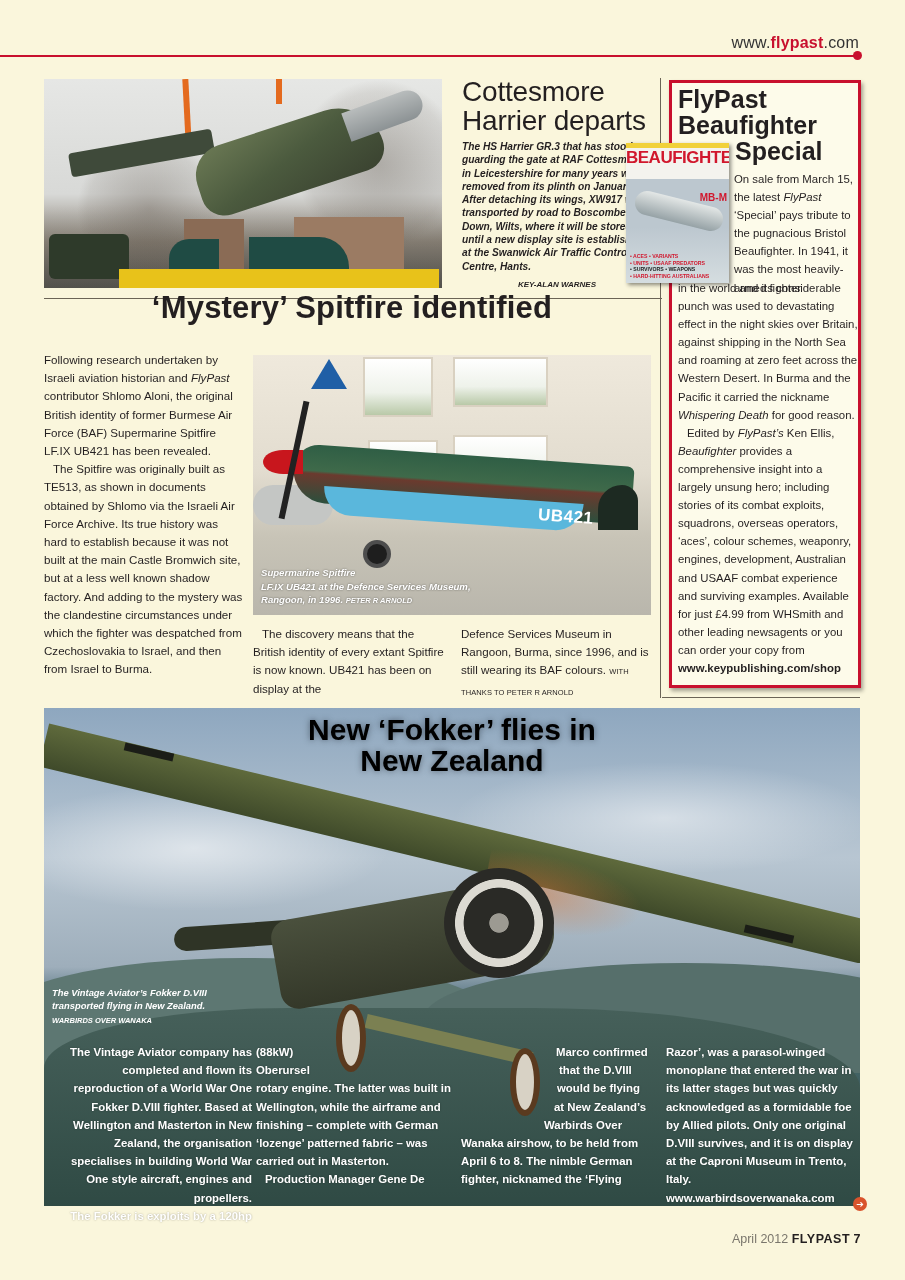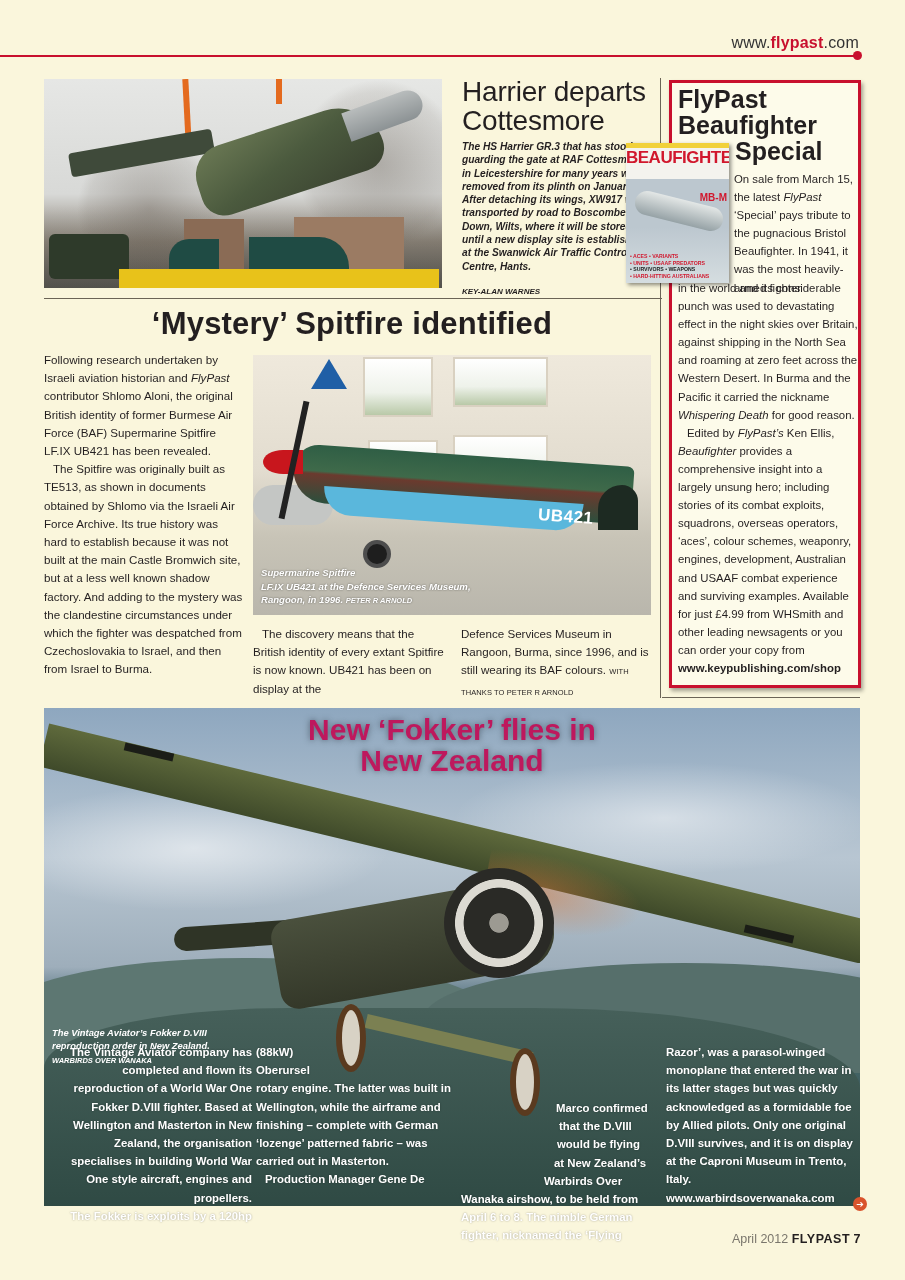--- a/index.html
+++ b/index.html
@@ -72,28 +72,28 @@
   .cott-title {
     position: absolute; left: 462px; top: 77px; width: 200px;
     font-size: 28px; line-height: 29px; font-weight: normal; color: #231f20;
     letter-spacing: -0.2px;
   }
   .cott-body {
     position: absolute; left: 462px; top: 140px; width: 190px;
     font-size: 10.2px; line-height: 13.3px; font-style: italic; font-weight: bold;
     color: #231f20;
   }
-  .credit-small { font-size: 8px; font-style: italic; font-weight: bold; display: block; margin-top: 12px; }
+  .credit-small { font-size: 8px; font-style: italic; font-weight: bold; display: block; margin-top: 5px; text-align: center; }
 
   .vrule { position: absolute; width: 1px; background: #6b6456; }
   .hrule { position: absolute; height: 1px; background: #6b6456; }
 
   
   .spit-title {
-    position: absolute; left: 44px; top: 306px; width: 616px; text-align: center;
+    position: absolute; left: 44px; top: 290px; width: 616px; text-align: center;
     font-size: 31px; font-weight: bold; color: #231f20; letter-spacing: 0.2px;
   }
   .body-text {
     position: absolute; font-size: 11.6px; line-height: 18.2px; color: #231f20;
   }
   .body-text p { text-indent: 0; }
   .body-text p.ind { text-indent: 9px; }
   .spit-col1 { left: 44px; top: 351px; width: 200px; }
   .spit-col2 { left: 253px; top: 625px; width: 196px; }
   .spit-col3 { left: 461px; top: 625px; width: 200px; }
@@ -233,35 +233,35 @@
   .fokker-wheel {
     position: absolute; width: 30px; height: 68px; border-radius: 50%;
     border: 6px solid #5a3a1f; background: #d8d2c5;
   }
   .fokker-axle {
     position: absolute; left: 320px; top: 325px; width: 170px; height: 14px;
     background: #7b8052; transform: rotate(13deg);
   }
   .fokker-title {
     position: absolute; left: 44px; top: 714px; width: 816px; text-align: center;
-    font-size: 30px; line-height: 31px; font-weight: bold; color: #be185d;
+    font-size: 30px; line-height: 31px; font-weight: bold; color: #000000;
     text-shadow: 0 0 6px rgba(40,50,60,0.6);
   }
   .fokker-caption {
     position: absolute; left: 52px; top: 986px; width: 180px;
-    font-size: 9.4px; line-height: 13.2px; font-style: italic; font-weight: bold; color: #ffffff; margin-top: 40px;
+    font-size: 9.4px; line-height: 13.2px; font-style: italic; font-weight: bold; color: #ffffff;
   }
   .fokker-caption .cr { font-size: 7.5px; display: block; margin-top: 2px; }
   .white-text {
     position: absolute; color: #ffffff; font-size: 11.4px; line-height: 18.2px; font-weight: bold;
     text-shadow: 0 0 2px rgba(0,0,0,0.35);
   }
   .fok-col1 { left: 52px; top: 1043px; width: 200px; text-align: right; }
   .fok-col2 { left: 256px; top: 1043px; width: 200px; }
-  .fok-col3 { left: 461px; top: 1099px; width: 200px; }
+  .fok-col3 { left: 461px; top: 1043px; width: 200px; }
   .fok-col3 .indent-line { display: block; }
   .fok-col4 { left: 666px; top: 1043px; width: 200px; }
 
   .continue-arrow {
     position: absolute; left: 853px; top: 1197px; width: 14px; height: 14px;
     border-radius: 50%; background: #d9532c; color: #fff;
     font-size: 9px; line-height: 14px; text-align: center; font-weight: bold;
   }
 
   
@@ -290,22 +290,22 @@
   <div class="harrier-wing"></div>
   <div class="harrier-body"></div>
   <div class="harrier-nose"></div>
   <div class="harrier-stand" style="left:125px;top:160px;width:50px;height:35px;border-radius:20px 0 0 0;"></div>
   <div class="harrier-stand" style="left:205px;top:158px;width:100px;height:36px;border-radius:0 30px 0 0;"></div>
   <div class="harrier-stand" style="left:5px;top:155px;width:80px;height:45px;background:#2e3a2a;border-radius:6px;"></div>
   <div class="harrier-truck"></div>
 </div>
 
 <div class="cott-title">
+  <div>Cottesmore</div>
   <div>Harrier departs</div>
-  <div>Cottesmore</div>
 </div>
 <div class="cott-body">
   <span>The HS Harrier GR.3 that has stood guarding the gate at RAF Cottesmore in Leicestershire for many years was removed from its plinth on January 25. After detaching its wings, XW917 was transported by road to Boscombe Down, Wilts, where it will be stored until a new display site is established at the Swanwick Air Traffic Control Centre, Hants.</span>
   <span class="credit-small">KEY-ALAN WARNES</span>
 </div>
 
 <div class="vrule" style="left:660px;top:78px;height:620px;"></div>
 <div class="hrule" style="left:44px;top:298px;width:618px;"></div>
 <div class="hrule" style="left:662px;top:697px;width:198px;"></div>
 
@@ -383,21 +383,21 @@
   <div class="fokker-axle"></div>
   <div class="fokker-wheel" style="left:292px;top:296px;"></div>
   <div class="fokker-wheel" style="left:466px;top:340px;"></div>
 </div>
 <h1 class="fokker-title">
   <div>New ‘Fokker’ flies in</div>
   <div>New Zealand</div>
 </h1>
 <div class="fokker-caption">
   <div>The Vintage Aviator’s Fokker D.VIII</div>
-  <div>reproduction order in New Zealand.</div>
+  <div>transported flying in New Zealand.</div>
   <span class="cr">WARBIRDS OVER WANAKA</span>
 </div>
 
 <div class="white-text fok-col1">
   <p>The Vintage Aviator company has completed and flown its reproduction of a World War One Fokker D.VIII fighter. Based at Wellington and Masterton in New Zealand, the organisation specialises in building World War One style aircraft, engines and propellers.</p>
   <p style="text-indent:9px;">The Fokker is exploits by a 120hp</p>
 </div>
 <div class="white-text fok-col2">
   <div>(88kW)</div>
   <div>Oberursel</div>

